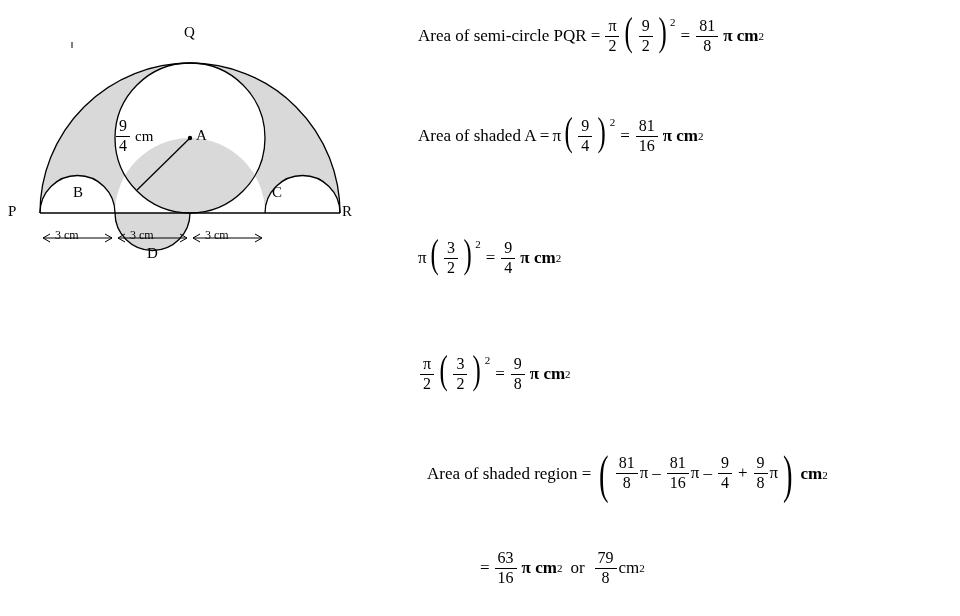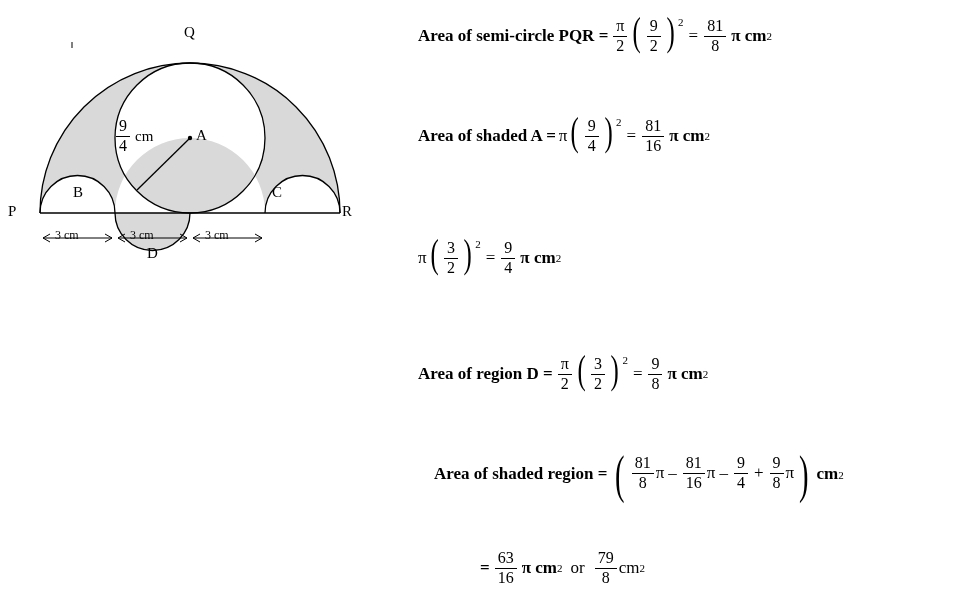--- a/index.html
+++ b/index.html
@@ -34,21 +34,21 @@
     height: 616px;
   }
   .eq-row {
     position: absolute;
     display: flex;
     align-items: center;
     font-size: 17px;
     white-space: nowrap;
     line-height: 1.1;
   }
-  .lead { margin-right: 3px; font-weight: bold; }
+  .lead { margin-right: 3px; }
   .op { margin: 0 4px; }
 
   
   .frac {
     display: inline-flex;
     flex-direction: column;
     align-items: center;
     justify-content: center;
     vertical-align: middle;
     margin: 0 2px;
@@ -271,21 +271,20 @@
     <span class="op">=</span>
     <span class="frac">
       <span class="num">9</span>
       <span class="den">4</span>
     </span>
     <span class="unit">π cm</span>
       <span class="sup">2</span>
   </div>
 
   <div class="eq-row" style="top:356px; left:0;">
-    <span class="lead">Area of region D =</span>
     <span class="frac">
       <span class="num pi">π</span>
       <span class="den">2</span>
     </span>
     <span class="pwrap">
       <span class="paren">(</span>
       <span class="pbody">
         <span class="frac">
           <span class="num">3</span>
           <span class="den">2</span>
@@ -296,21 +295,21 @@
     </span>
     <span class="op">=</span>
     <span class="frac">
       <span class="num">9</span>
       <span class="den">8</span>
     </span>
     <span class="unit">π cm</span>
       <span class="sup">2</span>
   </div>
 
-  <div class="eq-row" style="top:455px; left:16px;align-items:center;">
+  <div class="eq-row" style="top:455px; left:9px;align-items:center;">
     <span class="lead">Area of shaded region =</span>
     <span class="pwrap">
       <span class="paren tall">(</span>
       <span class="pbody">
         <span class="frac">
           <span class="num">81</span>
           <span class="den">8</span>
         </span>
         <span class="pi">π</span>
         <span class="op">–</span>

